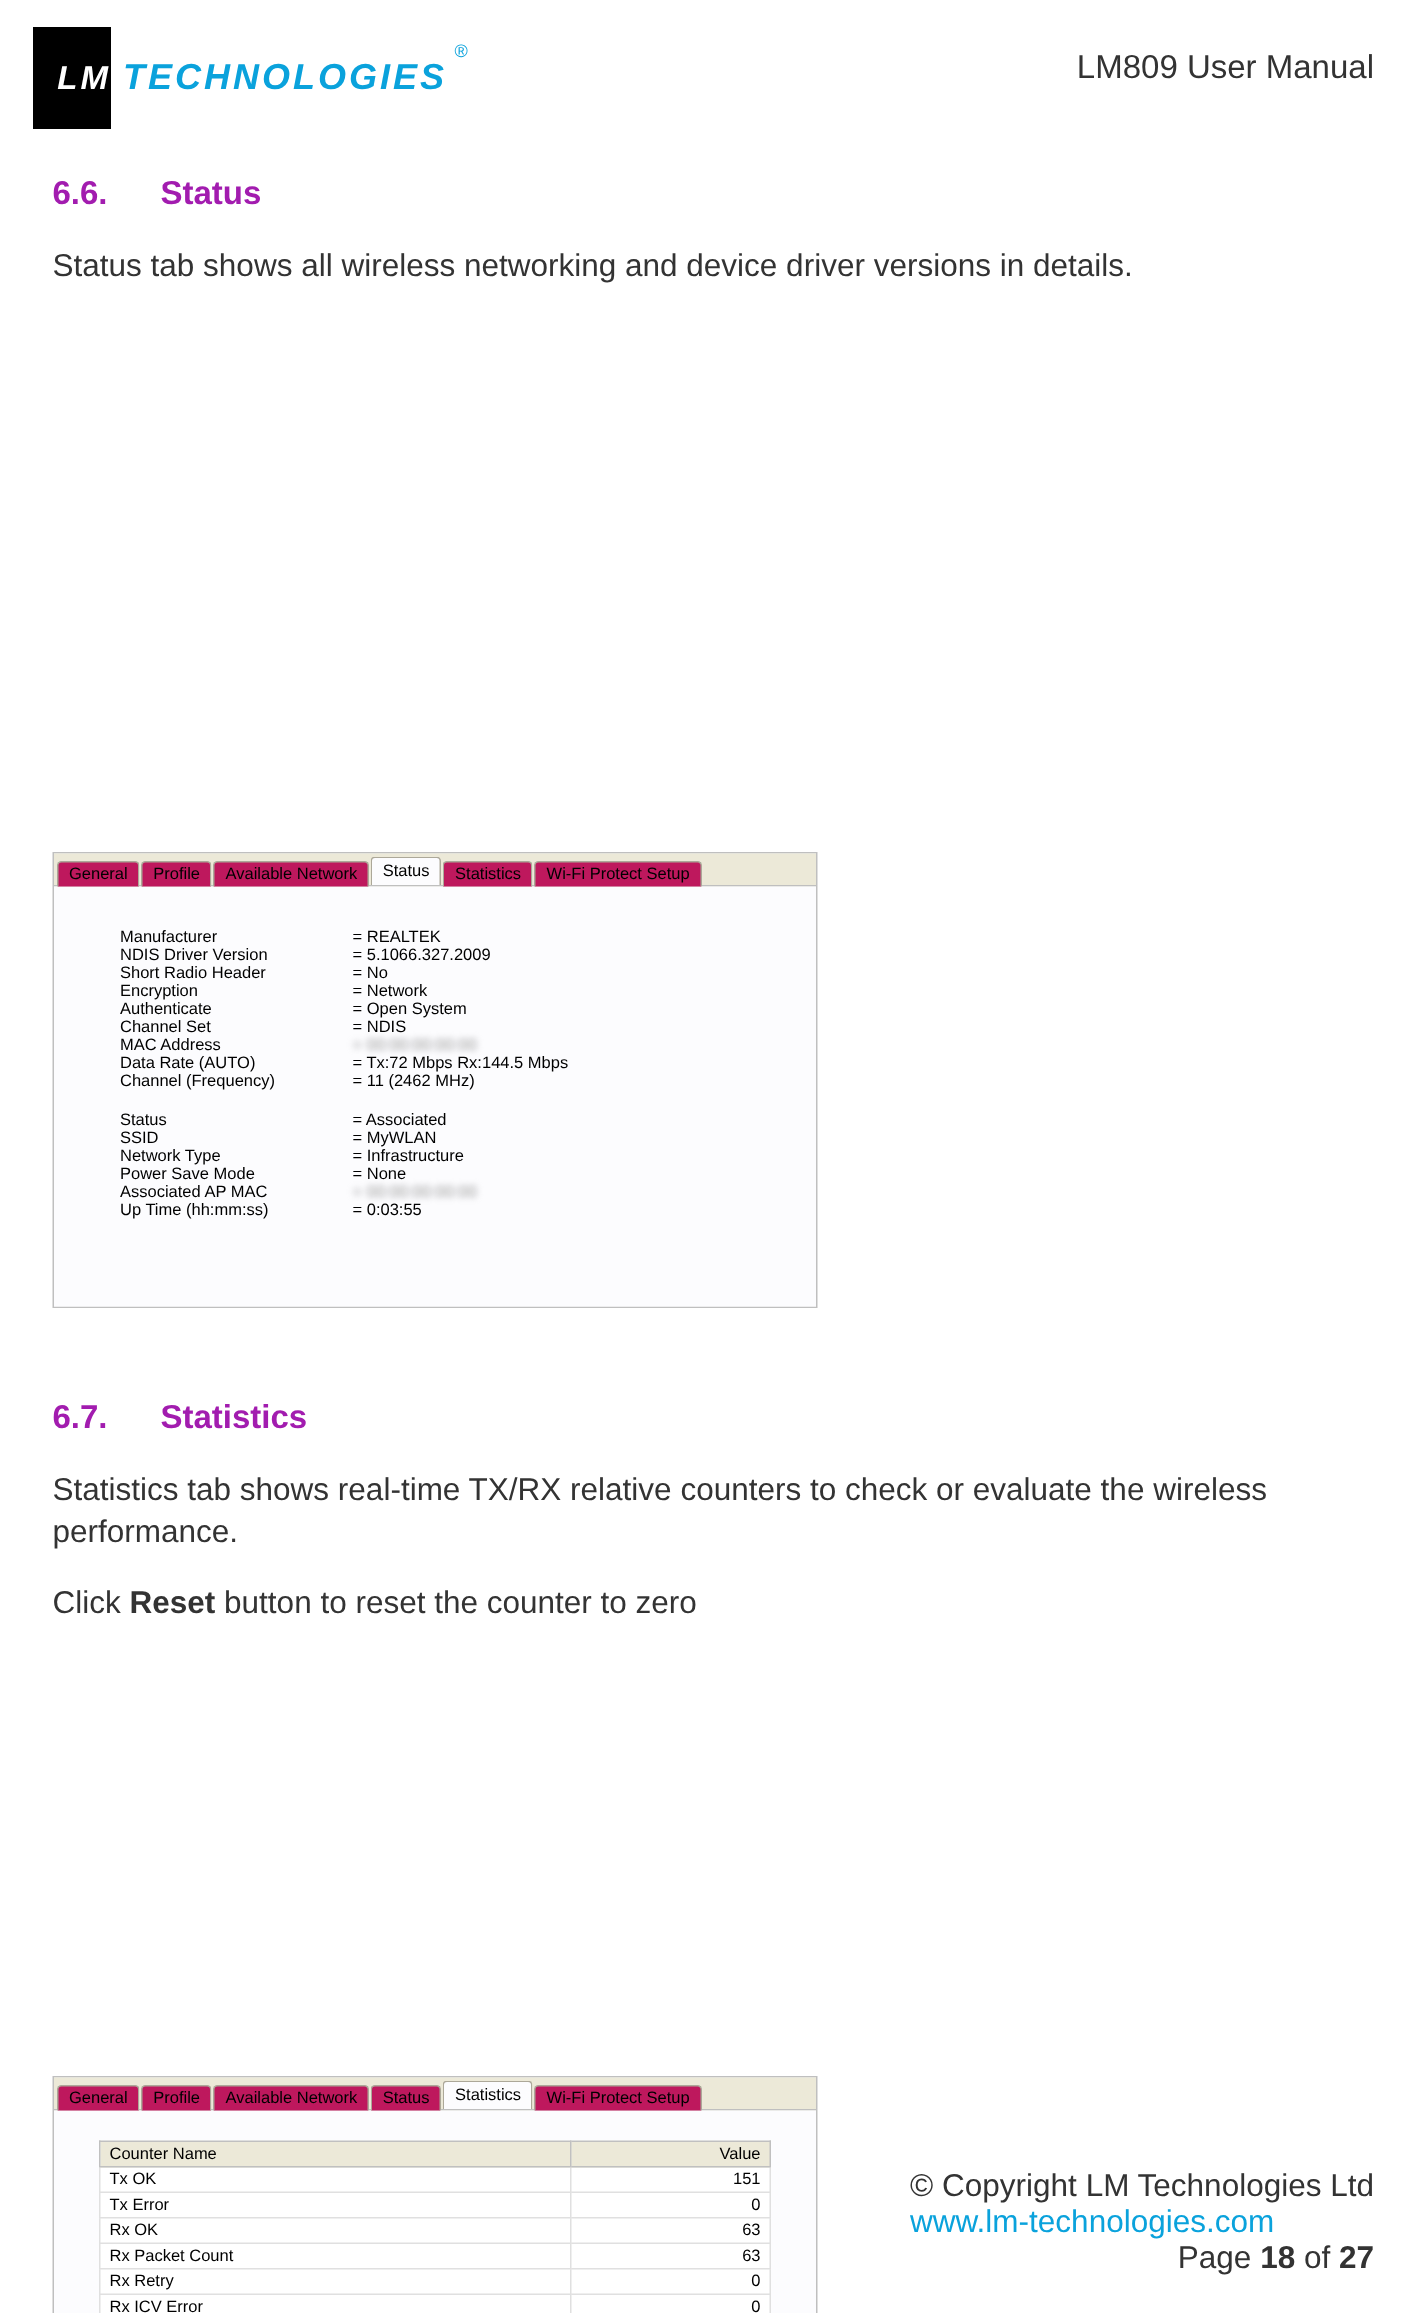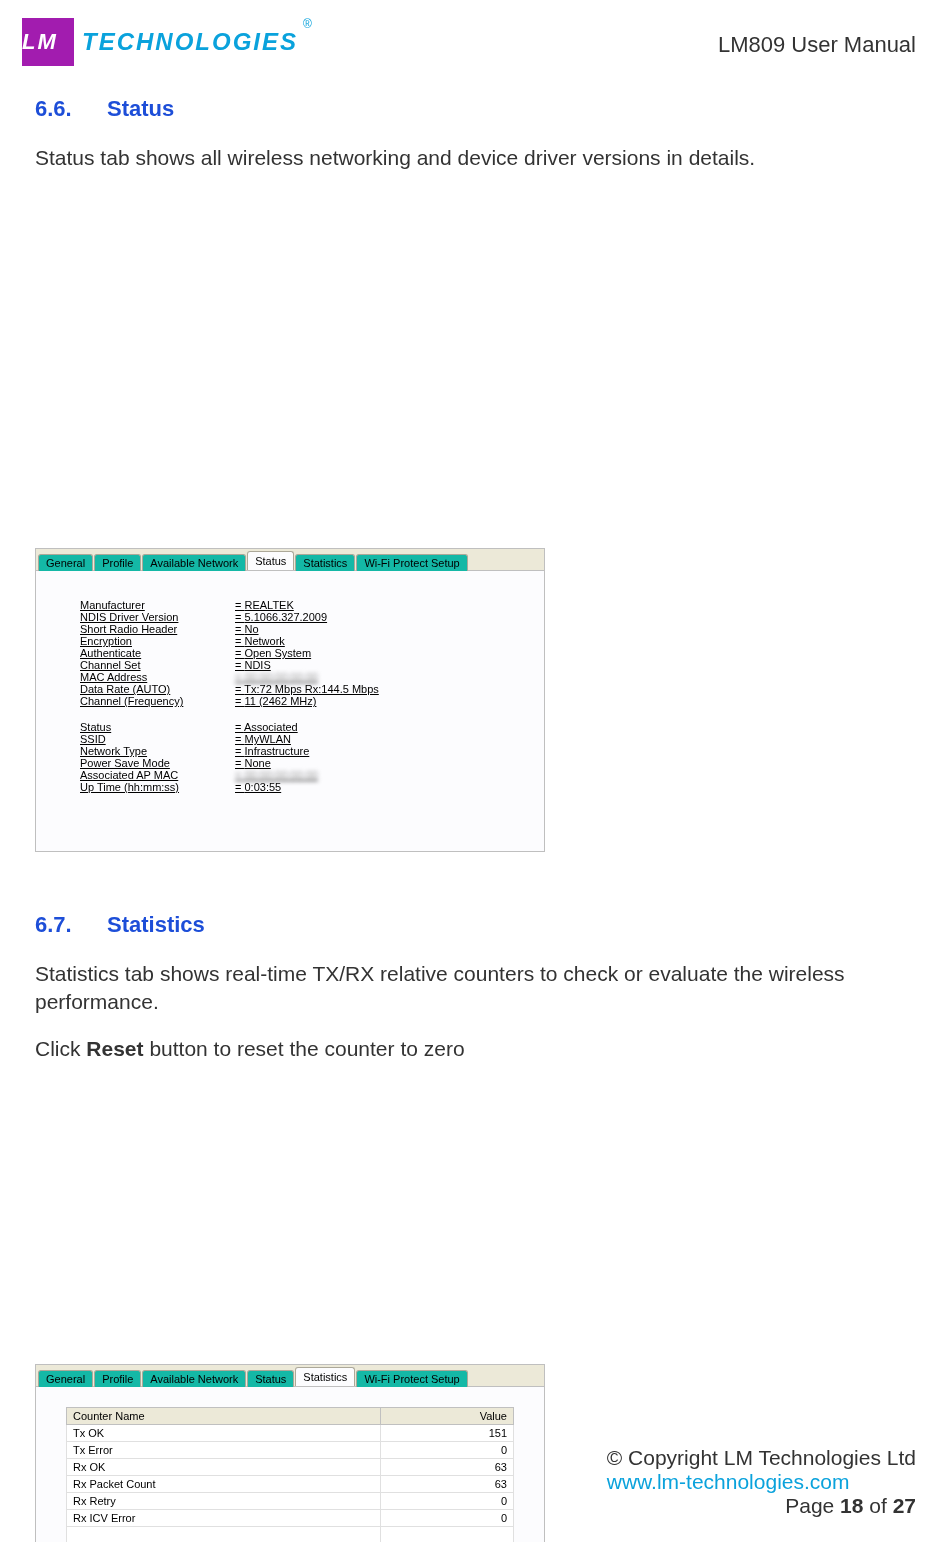--- a/index.html
+++ b/index.html
@@ -6,46 +6,46 @@
   body {
     width: 938px;
     height: 1542px;
     font-family: "Segoe UI", Arial, sans-serif;
     background: #fff;
     color: #333;
     position: relative;
   }
   .header { display: flex; align-items: flex-start; justify-content: space-between; padding: 18px 22px 0 22px; }
   .logo { display: flex; align-items: center; gap: 8px; position: relative; }
-  .logo-box { width: 52px; height: 48px; background: #a21caf; display: flex; align-items: center; justify-content: flex-start; }
+  .logo-box { width: 52px; height: 68px; background: #000000; display: flex; align-items: center; justify-content: flex-end; }
   .logo-text { color: #fff; font-weight: bold; font-size: 22px; font-style: italic; letter-spacing: 2px; }
   .logo-word { color: #0aa2dc; font-weight: bold; font-size: 24px; font-style: italic; letter-spacing: 2px; }
   .reg { color: #0aa2dc; font-size: 12px; position: relative; top: -18px; left: -3px; }
   .doc-title { font-size: 22px; color: #333; padding-top: 14px; }
 
   .section { padding: 30px 22px 0 35px; }
-  .sec-head { color: #1d4ed8; font-weight: bold; font-size: 22px; margin-bottom: 22px; }
+  .sec-head { color: #a21caf; font-weight: bold; font-size: 22px; margin-bottom: 22px; }
   .sec-head .num { display: inline-block; width: 72px; }
   .row { display: flex; align-items: flex-start; gap: 14px; flex-direction: column; }
   .desc { flex: 0 0 390px; font-size: 21px; color: #333; line-height: 1.35; }
   .desc p { margin-bottom: 18px; }
 
   
   .win { border: 1px solid #bfbfbf; background: #fff; width: 510px; font-family: Tahoma, Arial, sans-serif; font-size: 11px; color: #000; }
   .tabs { display: flex; align-items: flex-end; background: #ece9d8; border-bottom: 1px solid #bfbfbf; padding: 2px 2px 0 2px; gap: 0; }
-  .tab { border: 1px solid #aca899; border-bottom: none; background: #14b8a6; padding: 2px 7px; margin-right: 1px; border-radius: 3px 3px 0 0; cursor: default; position: relative; top: 1px; white-space: nowrap; }
+  .tab { border: 1px solid #aca899; border-bottom: none; background: #be185d; padding: 2px 7px; margin-right: 1px; border-radius: 3px 3px 0 0; cursor: default; position: relative; top: 1px; white-space: nowrap; }
   .tab.active { background: #fcfcfe; top: 0; padding-top:3px; padding-bottom:3px; z-index: 2; }
   .win-body { background: #fcfcfe; padding: 28px 24px 40px 44px; min-height: 280px; }
 
   
   .kv { display: flex; }
   .kv .k { width: 155px; }
   .kv .v::before { content: "= "; }
   .blur { filter: blur(2px); color: #999; }
-  .kv-group { margin-bottom: 14px; text-decoration: underline; }
+  .kv-group { margin-bottom: 14px; }
 
   
   .stats-body { background: #fcfcfe; padding: 20px 30px 16px 30px; }
   .grid { border: 1px solid #c0c0c0; width: 100%; border-collapse: collapse; background: #fff; }
   .grid th { border: 1px solid #c0c0c0; background: #ece9d8; font-weight: normal; padding: 2px 6px; text-align: left; }
   .grid th:last-child { text-align: right; }
   .grid td { border: 1px solid #e0e0e0; padding: 2px 6px; font-size: 11px; height: 16px; }
   .grid td:last-child { text-align: right; }
   .reset-wrap { text-align: center; padding-top: 14px; }
   .reset-btn { width: 150px; padding: 3px 0; border: 1px solid #aca899; background: #ece9d8; border-radius: 3px; font-size: 11px; font-family: Tahoma, Arial, sans-serif; }

